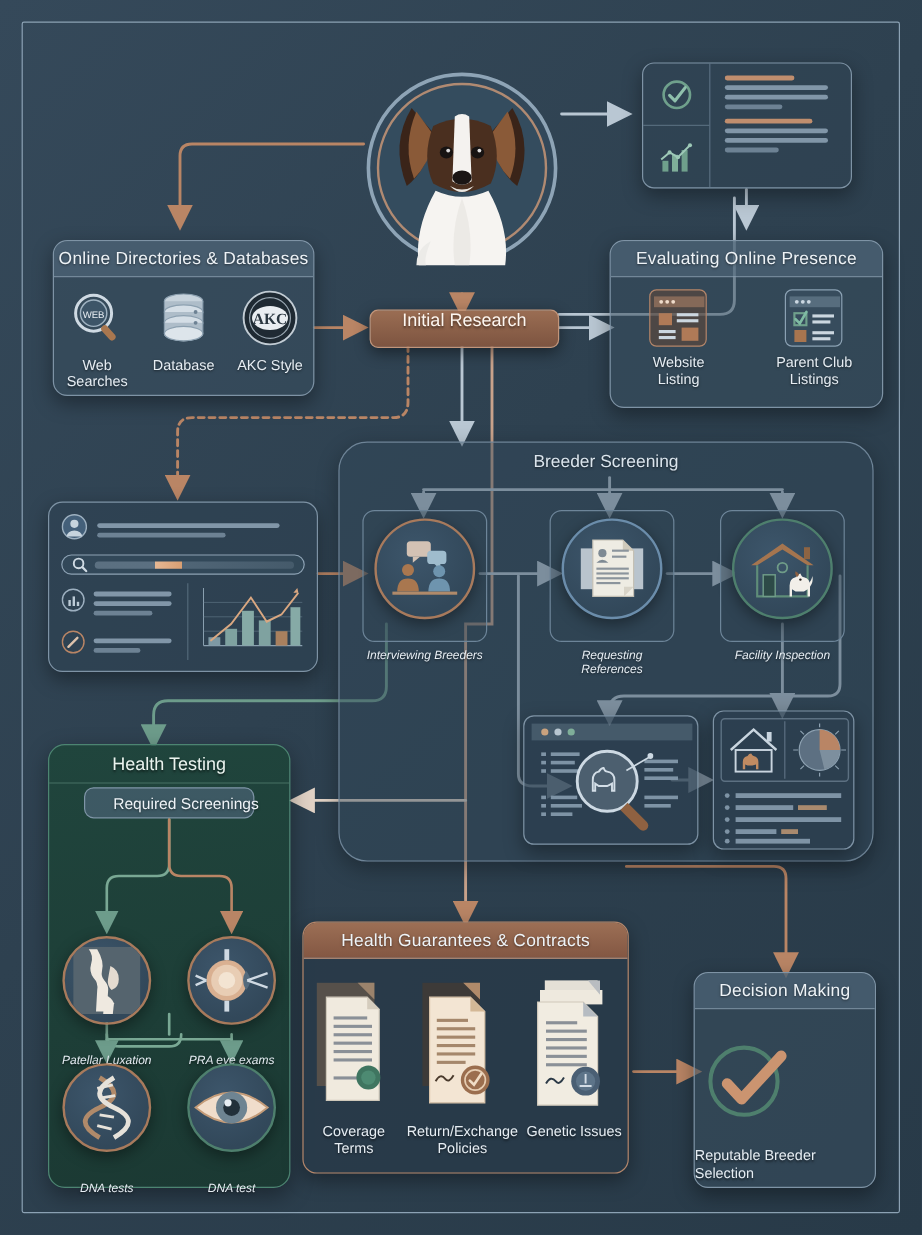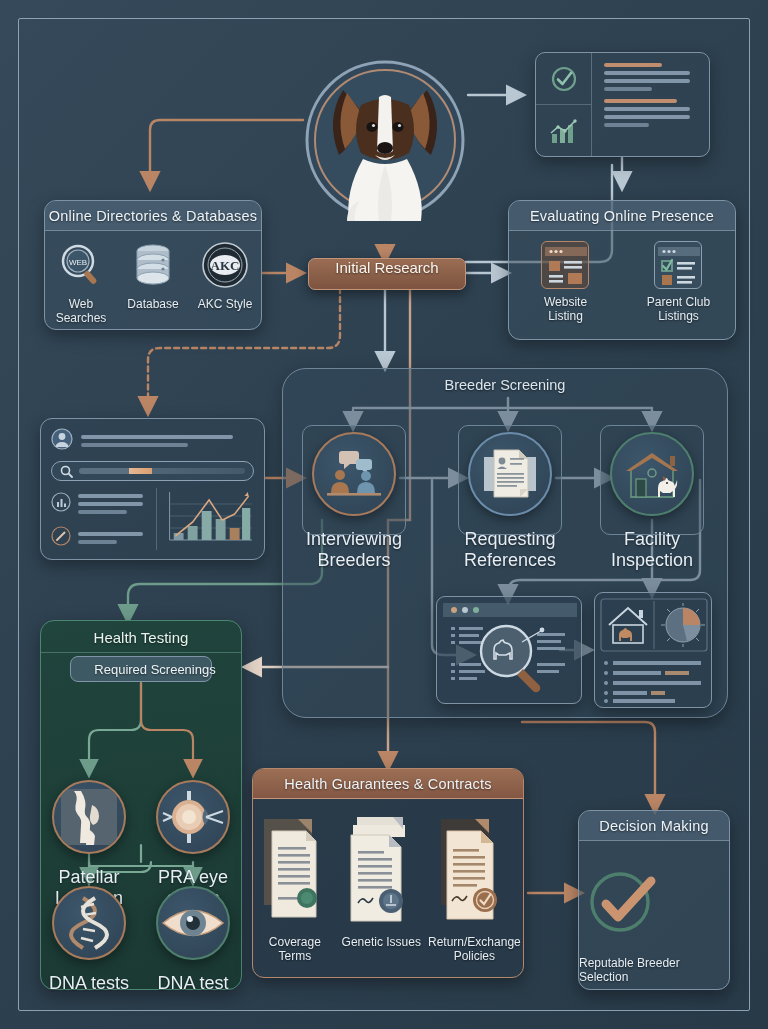--- a/index.html
+++ b/index.html
@@ -99,23 +99,24 @@
     border: 2px solid #7c93a8;
     background: radial-gradient(circle at 40% 35%, #3d566b 0%, #32485a 70%);
     display: flex; align-items: center; justify-content: center;
     box-shadow: 0 4px 12px rgba(0,0,0,.4);
     position: relative; overflow: hidden;
   }
   .circ.copper { border-color: #a87a5c; }
   .circ.green  { border-color: #4e7f6d; }
   .circ.blue   { border-color: #6b8dab; }
   .node-label {
-    margin-top: 13px;
-    font-size: 18px; color: #e7eef4; line-height: 1.16;
+    margin-top: 25px;
+    font-size: 10px; color: #e7eef4; line-height: 1.16;
     text-shadow: 0 1px 2px rgba(0,0,0,.55);
+    font-style: italic;
   }
   .node-box {
     position: absolute;
     border: 1.5px solid #6d8599;
     border-radius: 10px;
     background: rgba(48,68,84,.35);
   }
 
   
   .icon-box {
@@ -694,20 +695,43 @@
               <rect x="20" y="62" width="32" height="2.6"></rect>
                 <rect x="20" y="69" width="32" height="2.6"></rect>
               <rect x="20" y="84" width="20" height="2.6"></rect>
             </g>
             <circle cx="49" cy="85" r="10" fill="#3f7560"></circle>
             <circle cx="49" cy="85" r="6" fill="#4d8a72"></circle>
           </svg>
         </div>
         <div class="item-label">Coverage Terms</div>
       </div>
+      <div class="item" style="width:36%;">
+        <div>
+          <svg width="78" height="112" viewBox="0 0 78 112">
+            <rect x="6" y="6" width="48" height="86" fill="#3d3a38"></rect>
+            <path d="M40,6 h14 v14 z" fill="#b08a6a"></path>
+            <path d="M12,18 h34 l12,12 v76 h-46 z" fill="#f3e5d3" stroke="#d9c3a9" stroke-width="1"></path>
+            <path d="M46,18 v12 h12 z" fill="#d4b896"></path>
+            <g fill="#a5876b">
+              <rect x="18" y="36" width="26" height="2.6"></rect>
+                <rect x="18" y="43" width="32" height="2.6"></rect>
+              <rect x="18" y="50" width="32" height="2.6"></rect>
+                <rect x="18" y="57" width="32" height="2.6"></rect>
+              <rect x="18" y="64" width="32" height="2.6"></rect>
+                <rect x="18" y="71" width="24" height="2.6"></rect>
+            </g>
+            <path d="M17,88 q4,-7 8,-2 q3,4 7,-3" fill="none" stroke="#4a3a2c" stroke-width="1.6"></path>
+            <circle cx="50" cy="87" r="12" fill="#9b6e4e"></circle>
+            <circle cx="50" cy="87" r="8.5" fill="none" stroke="#e6cdb2" stroke-width="1.4"></circle>
+            <path d="M45.5,87.5 L49,91 L55,82" fill="none" stroke="#f0ddc6" stroke-width="2.2" stroke-linecap="round"></path>
+          </svg>
+        </div>
+        <div class="item-label">Return/Exchange Policies</div>
+      </div>
       <div class="item" style="width:33%;">
         <div>
           <svg width="80" height="112" viewBox="0 0 80 112">
             <rect x="16" y="4" width="44" height="12" fill="#e4e0d6"></rect>
             <rect x="12" y="12" width="52" height="12" fill="#eee9de"></rect>
             <path d="M52,4 h10 v12 z" fill="#b9bdc1"></path>
             <path d="M10,22 h38 l12,12 v74 h-50 z" fill="#f1ece1" stroke="#cfc8ba" stroke-width="1"></path>
             <path d="M48,22 v12 h12 z" fill="#b6bcc2"></path>
             <g fill="#8a9097">
               <rect x="17" y="38" width="26" height="2.6"></rect>
@@ -718,43 +742,20 @@
                 <rect x="17" y="73" width="34" height="2.6"></rect>
             </g>
             <path d="M17,90 q4,-7 8,-2 q3,4 7,-3" fill="none" stroke="#2c3a47" stroke-width="1.6"></path>
             <circle cx="50" cy="88" r="12" fill="#4a5f74"></circle>
             <circle cx="50" cy="88" r="8" fill="#5d7489"></circle>
             <path d="M45,92 h10 M50,82 v8" stroke="#d4dde6" stroke-width="1.6"></path>
           </svg>
         </div>
         <div class="item-label">Genetic Issues</div>
       </div>
-      <div class="item" style="width:36%;">
-        <div>
-          <svg width="78" height="112" viewBox="0 0 78 112">
-            <rect x="6" y="6" width="48" height="86" fill="#3d3a38"></rect>
-            <path d="M40,6 h14 v14 z" fill="#b08a6a"></path>
-            <path d="M12,18 h34 l12,12 v76 h-46 z" fill="#f3e5d3" stroke="#d9c3a9" stroke-width="1"></path>
-            <path d="M46,18 v12 h12 z" fill="#d4b896"></path>
-            <g fill="#a5876b">
-              <rect x="18" y="36" width="26" height="2.6"></rect>
-                <rect x="18" y="43" width="32" height="2.6"></rect>
-              <rect x="18" y="50" width="32" height="2.6"></rect>
-                <rect x="18" y="57" width="32" height="2.6"></rect>
-              <rect x="18" y="64" width="32" height="2.6"></rect>
-                <rect x="18" y="71" width="24" height="2.6"></rect>
-            </g>
-            <path d="M17,88 q4,-7 8,-2 q3,4 7,-3" fill="none" stroke="#4a3a2c" stroke-width="1.6"></path>
-            <circle cx="50" cy="87" r="12" fill="#9b6e4e"></circle>
-            <circle cx="50" cy="87" r="8.5" fill="none" stroke="#e6cdb2" stroke-width="1.4"></circle>
-            <path d="M45.5,87.5 L49,91 L55,82" fill="none" stroke="#f0ddc6" stroke-width="2.2" stroke-linecap="round"></path>
-          </svg>
-        </div>
-        <div class="item-label">Return/Exchange Policies</div>
-      </div>
     </div>
   </div>
 
   <div class="card" style="left:578px;top:810px;width:152px;height:180px;">
     <div class="card-header">Decision Making</div>
     <div class="card-body" style="flex-direction:column;justify-content:center;padding-top:16px;">
       <div>
         <svg width="86" height="80" viewBox="0 0 86 80">
           <circle cx="41" cy="40" r="28" fill="none" stroke="#4e7f6d" stroke-width="3.4"></circle>
           <path d="M27,42 L39,55 L72,19" fill="none" stroke="#cb9470" stroke-width="9" stroke-linecap="round" stroke-linejoin="round"></path>

